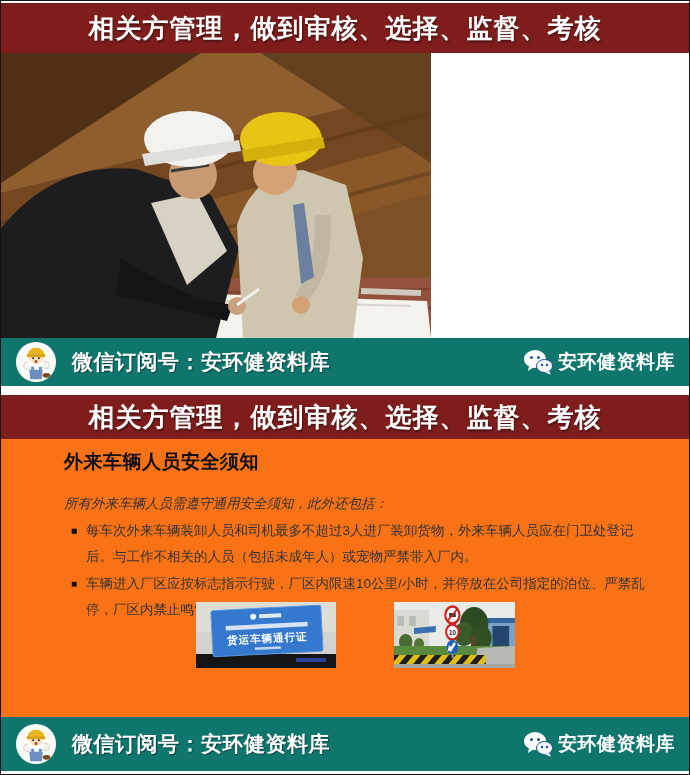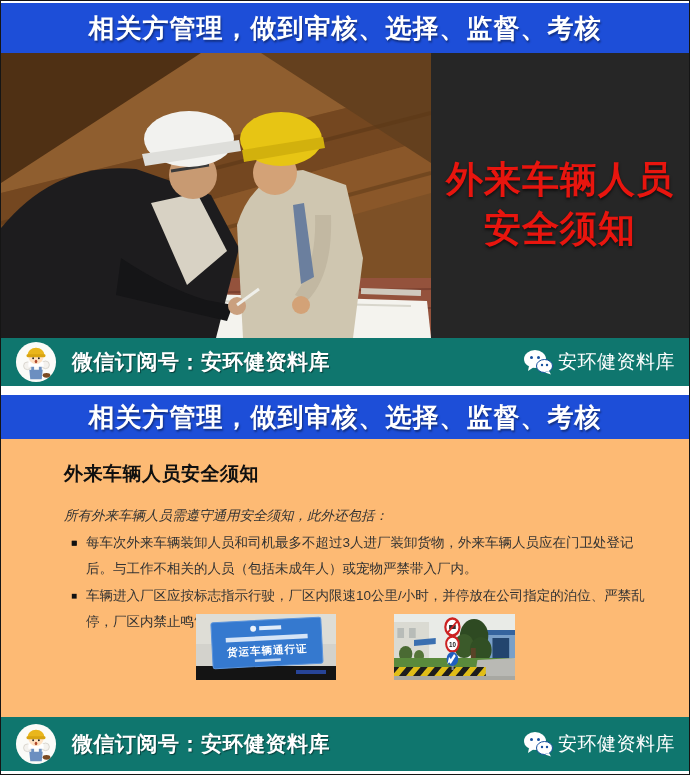--- a/index.html
+++ b/index.html
@@ -7,21 +7,21 @@
   body { font-family:"Liberation Sans","DejaVu Sans",sans-serif; }
   .page {
     width:690px; height:775px; background:#fff;
     border:1px solid #151515; overflow:hidden; position:relative;
   }
   .strip-top { height:2px; background:#fff; }
   .strip-bottom { height:3px; background:#fff; }
 
   
   .banner {
-    background:#1d4ed8; color:#fff; display:flex;
+    background:#7f1d1d; color:#fff; display:flex;
     align-items:center; justify-content:center;
     font-weight:bold; font-size:26px; letter-spacing:1px;
     text-shadow:1px 2px 2px rgba(0,0,0,.4);
   }
   .banner.b1 { height:50px; }
   .banner.b2 { height:44px; }
 
   
   .photo-row { height:285px; display:flex; }
   .photo-row svg.workers { width:430px; height:285px; display:block; }
@@ -41,26 +41,26 @@
   .footer.f1 { height:48px; }
   .footer.f2 { height:54px; }
   .avatar { width:42px; height:42px; border-radius:50%; overflow:hidden; flex:0 0 auto; }
   .avatar svg { width:42px; height:42px; display:block; }
   .sub-label {
     color:#fff; font-weight:bold; font-size:21px; margin-left:15px;
     letter-spacing:.5px; text-shadow:1px 1px 1px rgba(0,0,0,.45);
   }
   .footer-right { margin-left:auto; display:flex; align-items:center; }
   .wechat-icon svg { width:30px; height:26px; display:block; }
-  .brand-label { color:#fff; font-size:19px; margin-left:5px; letter-spacing:.5px; }
+  .brand-label { color:#fff; font-size:19px; margin-left:5px; letter-spacing:.5px;font-weight:bold; }
 
   .gap { height:9px; background:#fff; }
 
   
-  .content { height:278px; background:#fdba74; padding:20px 32px 0 63px; position:relative; }
+  .content { height:278px; background:#f97316; padding:8px 32px 0 63px; position:relative; }
   .content h2 { font-size:19px; color:#101010; font-weight:bold; margin:2px 0 16px 0; letter-spacing:.5px; }
   .intro { font-size:13.5px; color:#333; line-height:26px;font-style:italic; }
   ul.bullets { list-style:none; margin-top:0; }
   ul.bullets li {
     position:relative; padding-left:22px; font-size:13.5px; color:#333;
     line-height:26px; margin:1px 0; 
   }
   ul.bullets li .sq {
     position:absolute; left:7px; top:0; font-size:10px; color:#111; line-height:26px;
   }
@@ -116,24 +116,20 @@
 
       <circle cx="274" cy="120" r="22" fill="#d3a277"></circle>
       <ellipse cx="280" cy="86" rx="41" ry="27" fill="#e7c514"></ellipse>
       <path d="M241,97 L322,84 L324,95 L243,109 Z" fill="#d2b10d"></path>
 
       <circle cx="236" cy="253" r="9" fill="#caa07e"></circle>
       <circle cx="300" cy="252" r="9" fill="#d3a277"></circle>
       <line x1="236" y1="252" x2="258" y2="236" stroke="#efefea" stroke-width="3"></line>
     </svg>
 
-    <div class="dark-panel">
-      <div class="red-line">外来车辆人员</div>
-      <div class="red-line">安全须知</div>
-    </div>
   </div>
 
   <div class="footer f1">
     <div class="avatar">
       <svg viewBox="0 0 44 44">
         <circle cx="22" cy="22" r="21" fill="#fbfbf8"></circle>
         <circle cx="13" cy="26" r="4" fill="#f4f2ee" stroke="#d8d5ce" stroke-width="1"></circle>
         <circle cx="32" cy="25" r="4" fill="#f4f2ee" stroke="#d8d5ce" stroke-width="1"></circle>
         <path d="M15,30 L29,30 L28,40 L16,40 Z" fill="#6c8fc0"></path>
         <rect x="17" y="24" width="3" height="8" fill="#6c8fc0"></rect>

